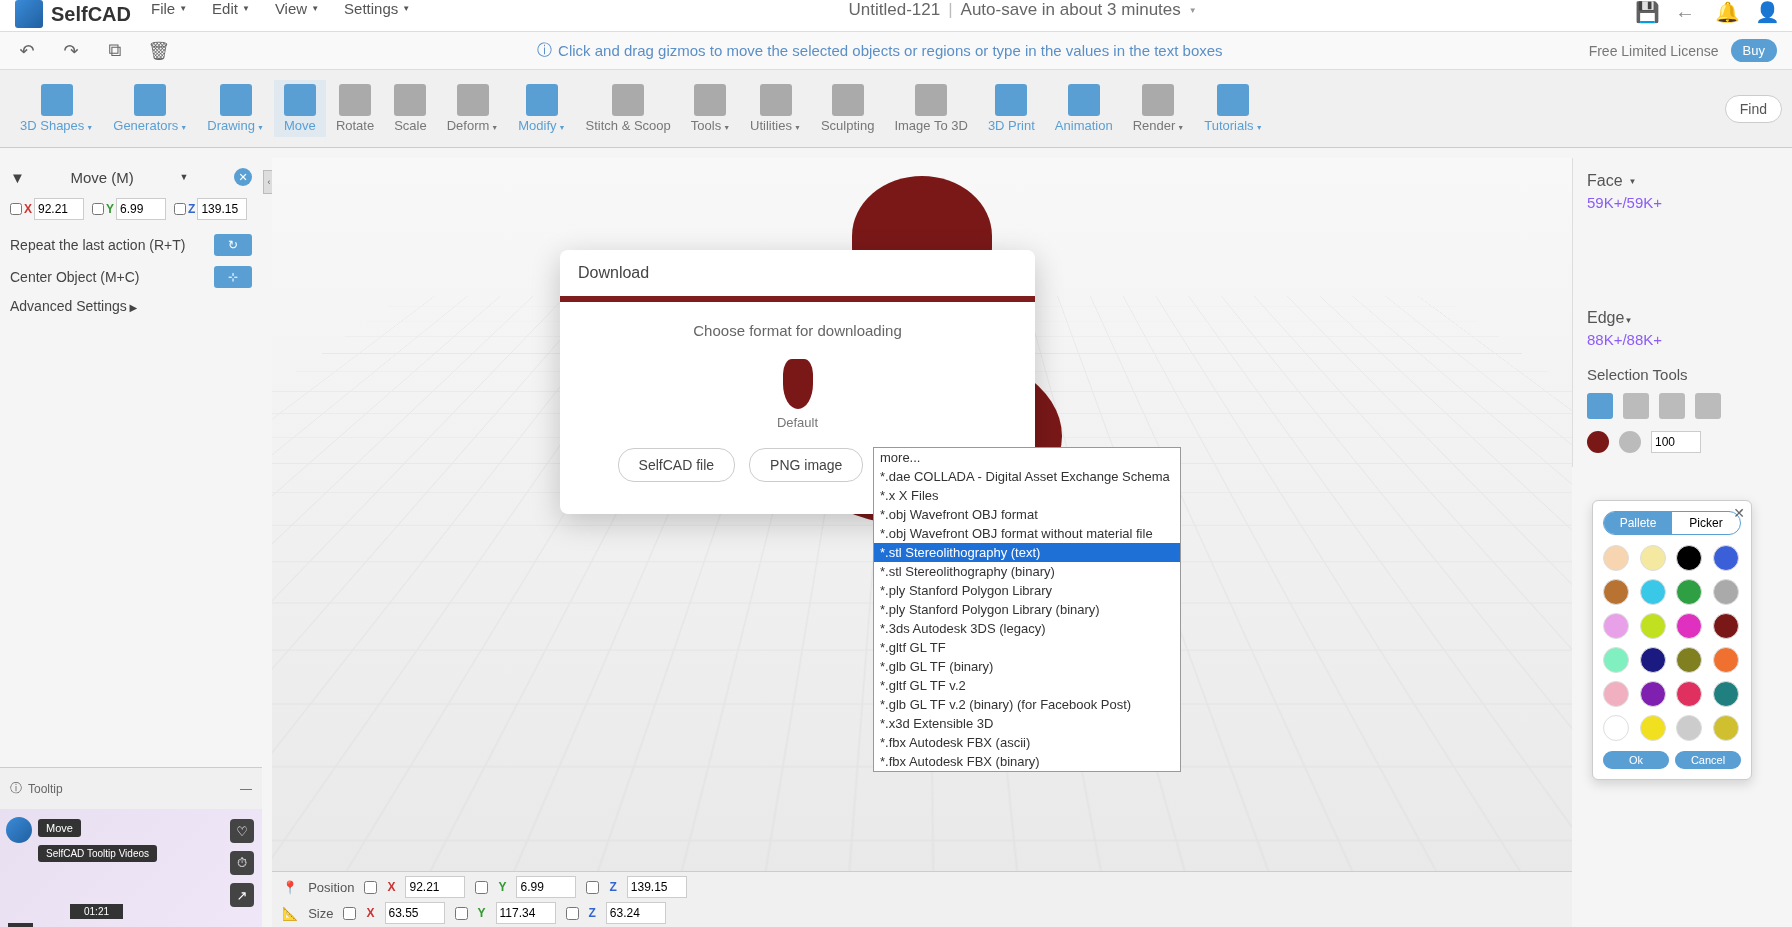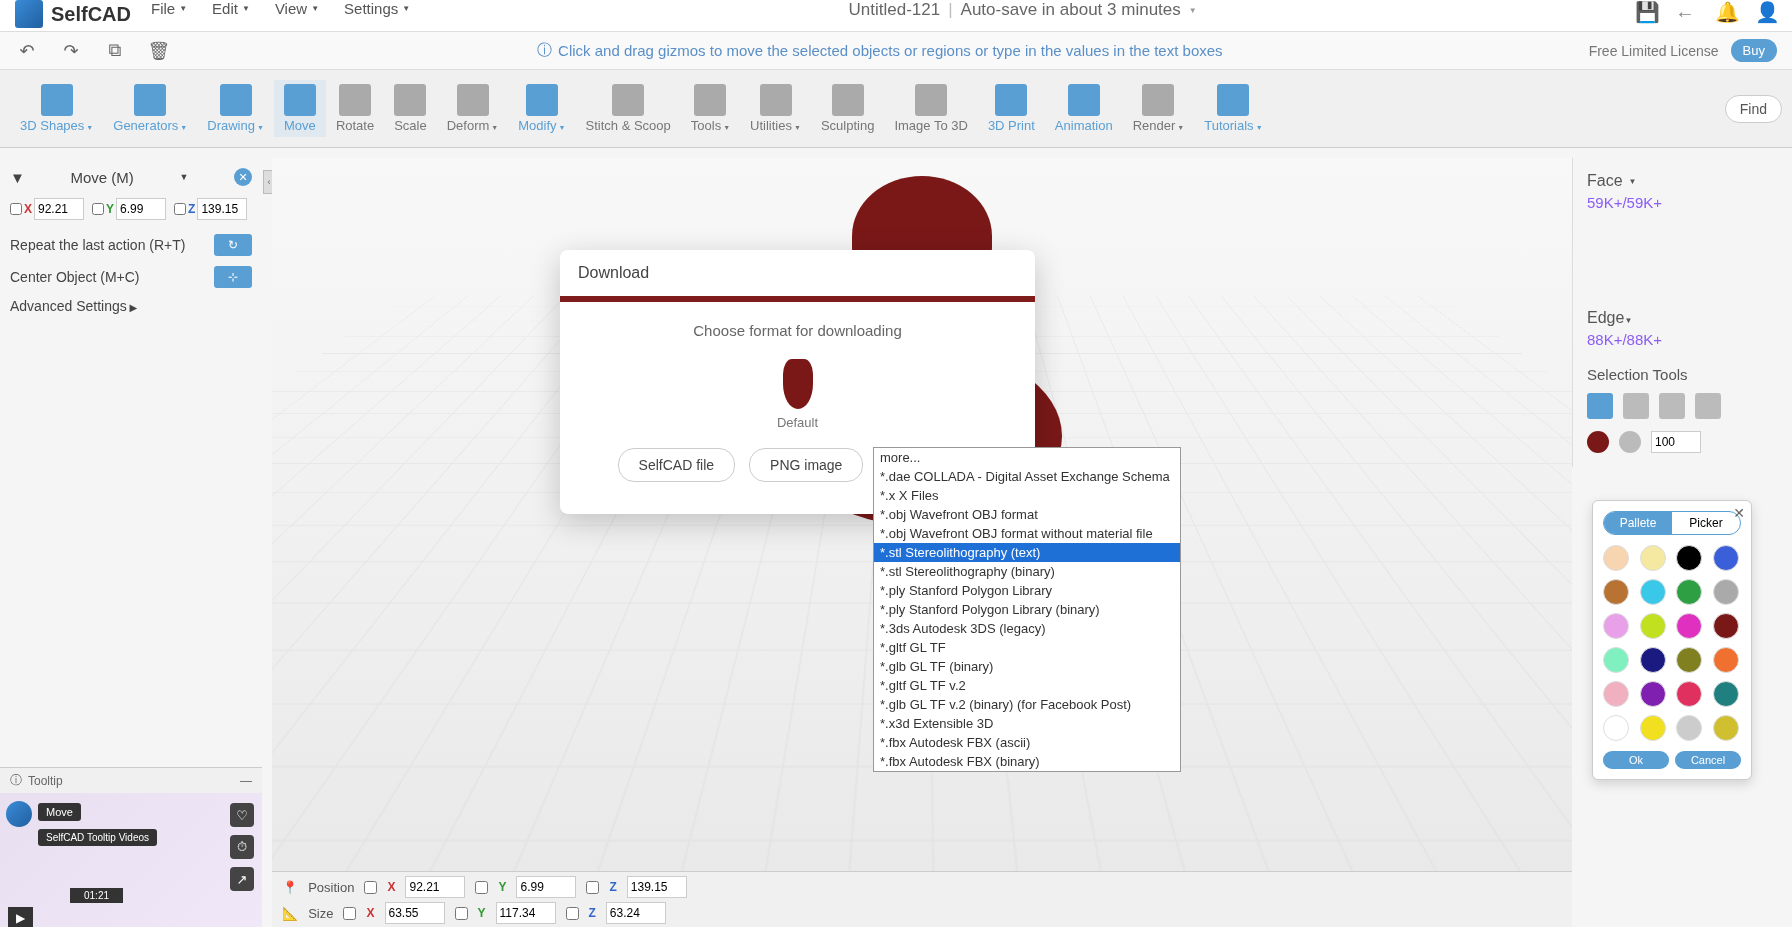--- a/index.html
+++ b/index.html
@@ -108,21 +108,21 @@
 
 
 .bottom-bar { position: absolute; left: 272px; bottom: 0; right: 220px; height: 56px; background: #f0f0f0; border-top: 1px solid #ccc; display: flex; flex-direction: column; padding: 4px 10px; gap: 4px; }
 .status-row { display: flex; align-items: center; gap: 10px; font-size: 13px; color: #555; }
 .status-row .num-input { width: 60px; }
 .collapse-arrow { position: absolute; left: 263px; top: 170px; width: 12px; height: 24px; background: #ddd; border: 1px solid #bbb; display: flex; align-items: center; justify-content: center; font-size: 9px; color: #666; cursor: pointer; }
 .collapse-arrow.right { left: auto; right: 213px; }
 
 
 .tooltip-video { position: absolute; left: 0; bottom: 0; width: 262px; height: 160px; background: #222; }
-.tooltip-header { background: #f0f0f0; color: #666; padding: 4px 10px; font-size: 12px; display: flex; align-items: center; gap: 6px; justify-content: center; border-top: 1px solid #ccc; }
+.tooltip-header { background: #f0f0f0; color: #666; padding: 12px 10px; font-size: 12px; display: flex; align-items: center; gap: 6px; justify-content: center; border-top: 1px solid #ccc; }
 .tooltip-header::before { content: "ⓘ"; }
 .video-content { position: relative; height: 140px; background: linear-gradient(135deg, #e8e0f0, #f0e8f8); }
 .video-badge { position: absolute; left: 38px; top: 10px; background: #333; color: white; padding: 3px 8px; font-size: 11px; border-radius: 3px; }
 .video-badge2 { position: absolute; left: 38px; top: 36px; background: #333; color: white; padding: 3px 8px; font-size: 10px; border-radius: 3px; }
 .video-logo { position: absolute; left: 6px; top: 8px; width: 26px; height: 26px; background: linear-gradient(135deg,#3a8bd8,#2060a0); border-radius: 50%; }
 .video-side-icons { position: absolute; right: 8px; top: 10px; display: flex; flex-direction: column; gap: 8px; }
 .video-side-icon { width: 24px; height: 24px; background: #444; border-radius: 4px; color: white; display: flex; align-items: center; justify-content: center; font-size: 13px; }
 .video-play { position: absolute; left: 8px; bottom: 4px; background: #333; padding: 4px 8px; color: white; font-size: 12px; }
 .video-time { position: absolute; left: 70px; bottom: 30px; background: #333; padding: 2px 14px; color: white; font-size: 10px; }
 

